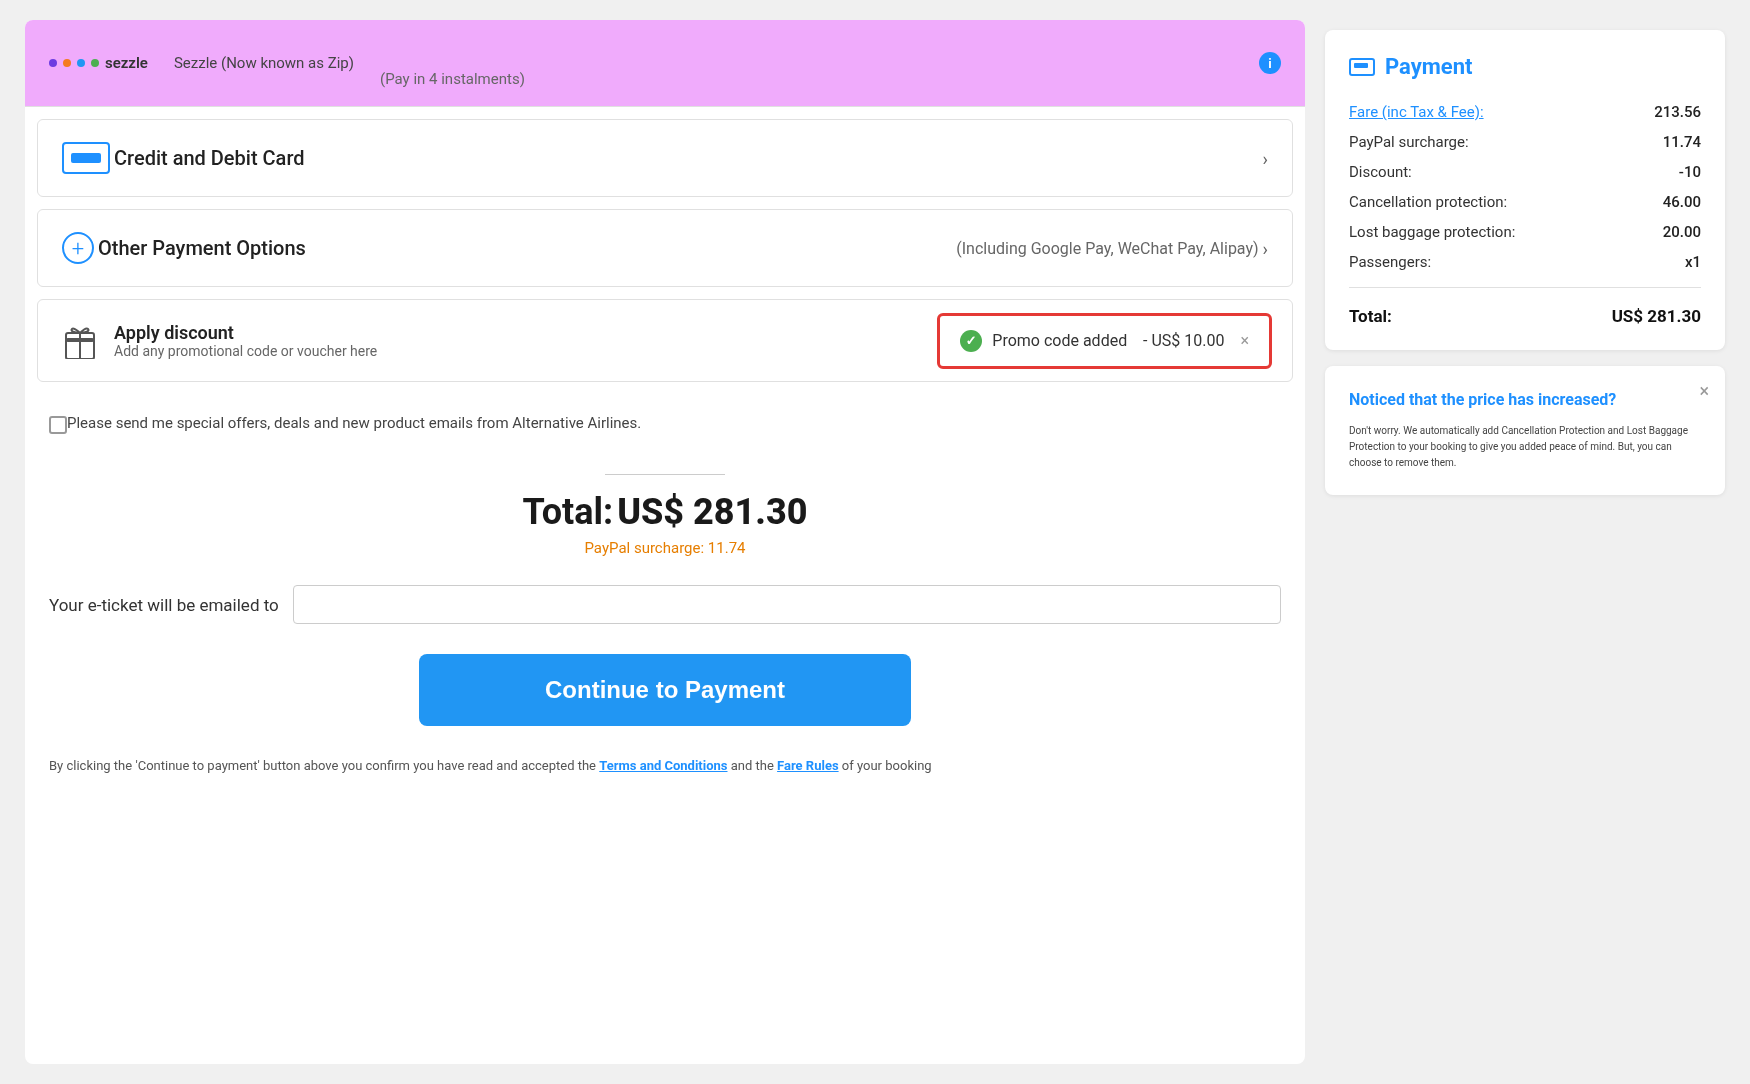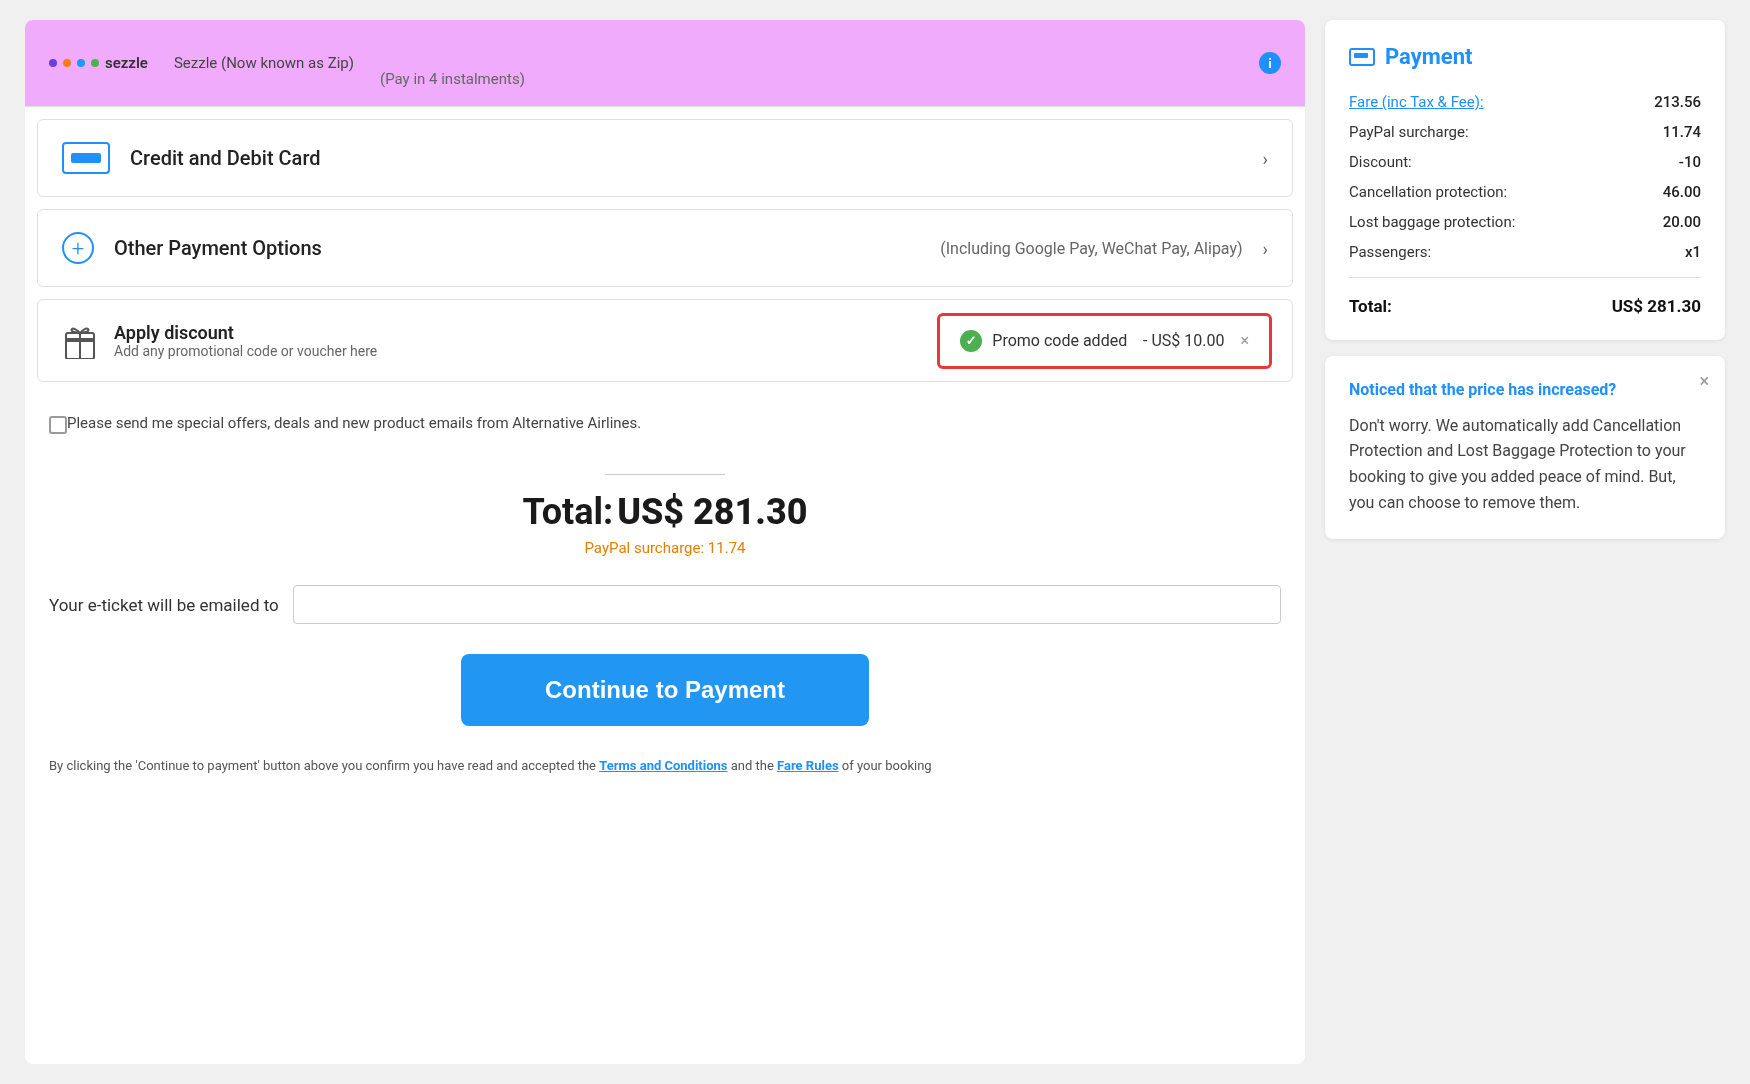--- a/index.html
+++ b/index.html
@@ -70,21 +70,21 @@
     }
     
     .payment-option {
       display: flex;
       align-items: center;
       padding: 22px 24px;
       border: 1px solid #e0e0e0;
       margin: 12px;
       border-radius: 6px;
       cursor: pointer;
-      gap: 20px;
+      gap: 4px;
       background: white;
     }
     .card-icon {
       width: 48px; height: 32px;
       border: 2px solid #1e90ff;
       border-radius: 4px;
       display: flex; align-items: center; justify-content: center;
       flex-shrink: 0;
     }
     .card-icon-inner {
@@ -250,21 +250,21 @@
     }
     .cta-button {
       background: #2196f3;
       color: white;
       border: none;
       border-radius: 8px;
       padding: 22px 80px;
       font-size: 24px;
       font-weight: 600;
       cursor: pointer;
-      width: 408px;
+      width: 492px;
       text-align: center;
     }
     
     .footer-note {
       padding: 10px 24px 24px;
       font-size: 13px;
       color: #555;
       line-height: 1.5;
     }
     .footer-note a {
@@ -279,20 +279,21 @@
       flex-shrink: 0;
       display: flex;
       flex-direction: column;
       gap: 16px;
     }
     .payment-summary-card {
       background: white;
       border-radius: 8px;
       padding: 24px;
       box-shadow: 0 1px 4px rgba(0,0,0,0.08);
+      margin-top: 10px;
     }
     .summary-title {
       display: flex;
       align-items: center;
       gap: 10px;
       font-size: 22px;
       font-weight: 700;
       color: #1e90ff;
       margin-bottom: 18px;
     }
@@ -357,21 +358,21 @@
       cursor: pointer;
     }
     .notice-title {
       font-size: 16px;
       font-weight: 700;
       color: #1e90ff;
       margin-bottom: 12px;
       line-height: 1.3;
     }
     .notice-body {
-      font-size: 16px;
+      font-size: 10px;
       color: #444;
       line-height: 1.6;
     }
   </style>
 </head>
 <body>
 
 <div class="page-wrapper">
 
   <div class="main-content">

